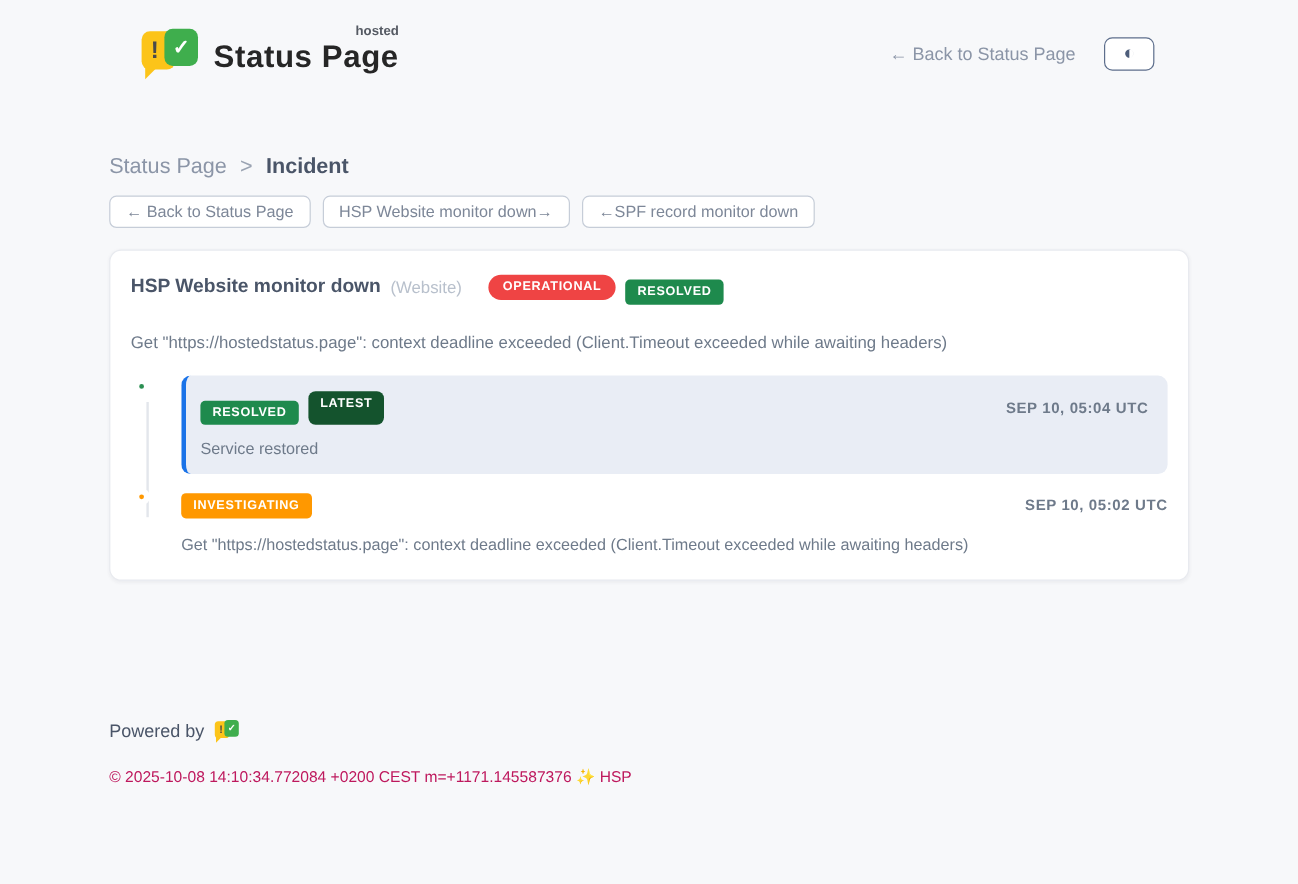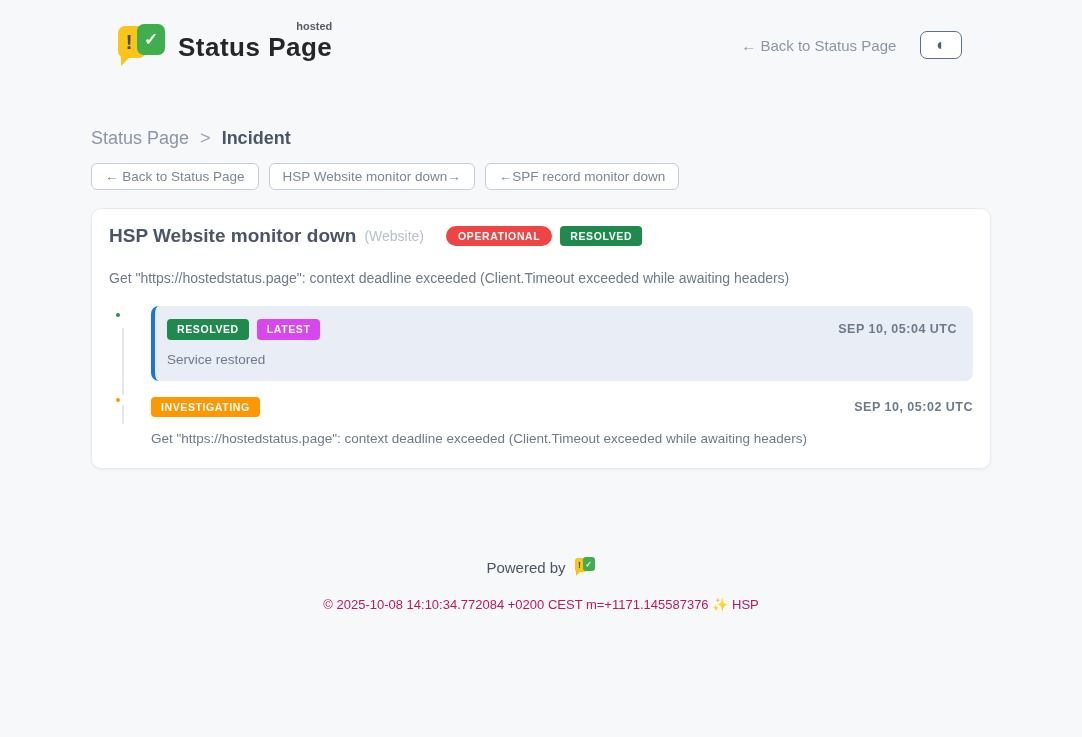--- a/index.html
+++ b/index.html
@@ -70,30 +70,30 @@
   }
 
   
   .card {
     margin-top: 18px; background: #ffffff;
     border: 1px solid #e8eaef; border-radius: 10px;
     box-shadow: 0 1px 3px rgba(30,40,60,0.05);
     padding: 16px 17px 22px 17px;
   }
   .card-title-row { display: flex; align-items: center; gap: 8px; }
-  .card-title { font-size: 19px; font-weight: 700; color: #4a5568; }
+  .card-title { font-size: 16px; font-weight: 700; color: #4a5568; }
   .card-title-component { font-size: 14px; font-weight: 400; color: #b8c0cc; }
   .badge {
     display: inline-block; color: #ffffff; font-weight: 700;
     font-size: 10.5px; letter-spacing: 0.6px; border-radius: 4px;
     padding: 5px 10px; line-height: 1;
   }
   .badge-operational { background: #ef4444; border-radius: 999px; padding: 5px 12px; margin-left: 14px; }
-  .badge-resolved { background: #1e8a4d; }
-  .badge-latest { background: #d946ef; }
+  .badge-resolved { background: #1e8a4d; margin-top: 8px; }
+  .badge-latest { background: #14532d; border-radius: 6px; }
   .badge-investigating { background: #ff9800; }
 
   .card-meta { margin-top: 11px; font-size: 13.5px; color: #6e7a8a; }
   .card-meta b { color: #4a5568; font-weight: 700; }
   .card-desc { margin-top: 23px; font-size: 14px; color: #6e7a8a; }
 
   
   .timeline { position: relative; margin-top: 20px; }
   .timeline-line {
     position: absolute; left: 13px; top: 22px; width: 2px; height: 96px;
@@ -111,21 +111,21 @@
     background: #e9edf5; border-left: 4px solid #1a73e8;
     border-radius: 8px; padding: 13px 16px 14px 12px;
   }
   .tl-head { display: flex; justify-content: space-between; align-items: center; }
   .tl-badges { display: flex; gap: 8px; }
   .tl-time { font-size: 12.5px; font-weight: 600; color: #6e7a8a; letter-spacing: 0.5px; }
   .tl-msg { margin-top: 12px; font-size: 13.5px; color: #6e7a8a; }
   .tl-entry-plain .tl-msg { margin-top: 14px; }
 
   
-  .footer { margin-top: 88px; text-align: center; }
+  .footer { margin-top: 116px; text-align: left; }
   .powered { display: inline-flex; align-items: center; gap: 9px; font-size: 15px; color: #4a5568; }
   .mini-logo { position: relative; width: 21px; height: 20px; cursor: pointer; }
   .mini-yellow {
     position: absolute; left: 0; top: 1px; width: 12px; height: 14px;
     background: #fcc419; border-radius: 3px;
     display: flex; align-items: center; justify-content: center;
   }
   .mini-yellow span { font-size: 9px; font-weight: 700; color: #4a4a4a; margin-left: -2px; }
   .mini-tail {
     position: absolute; left: 1px; top: 14px; width: 0; height: 0;

